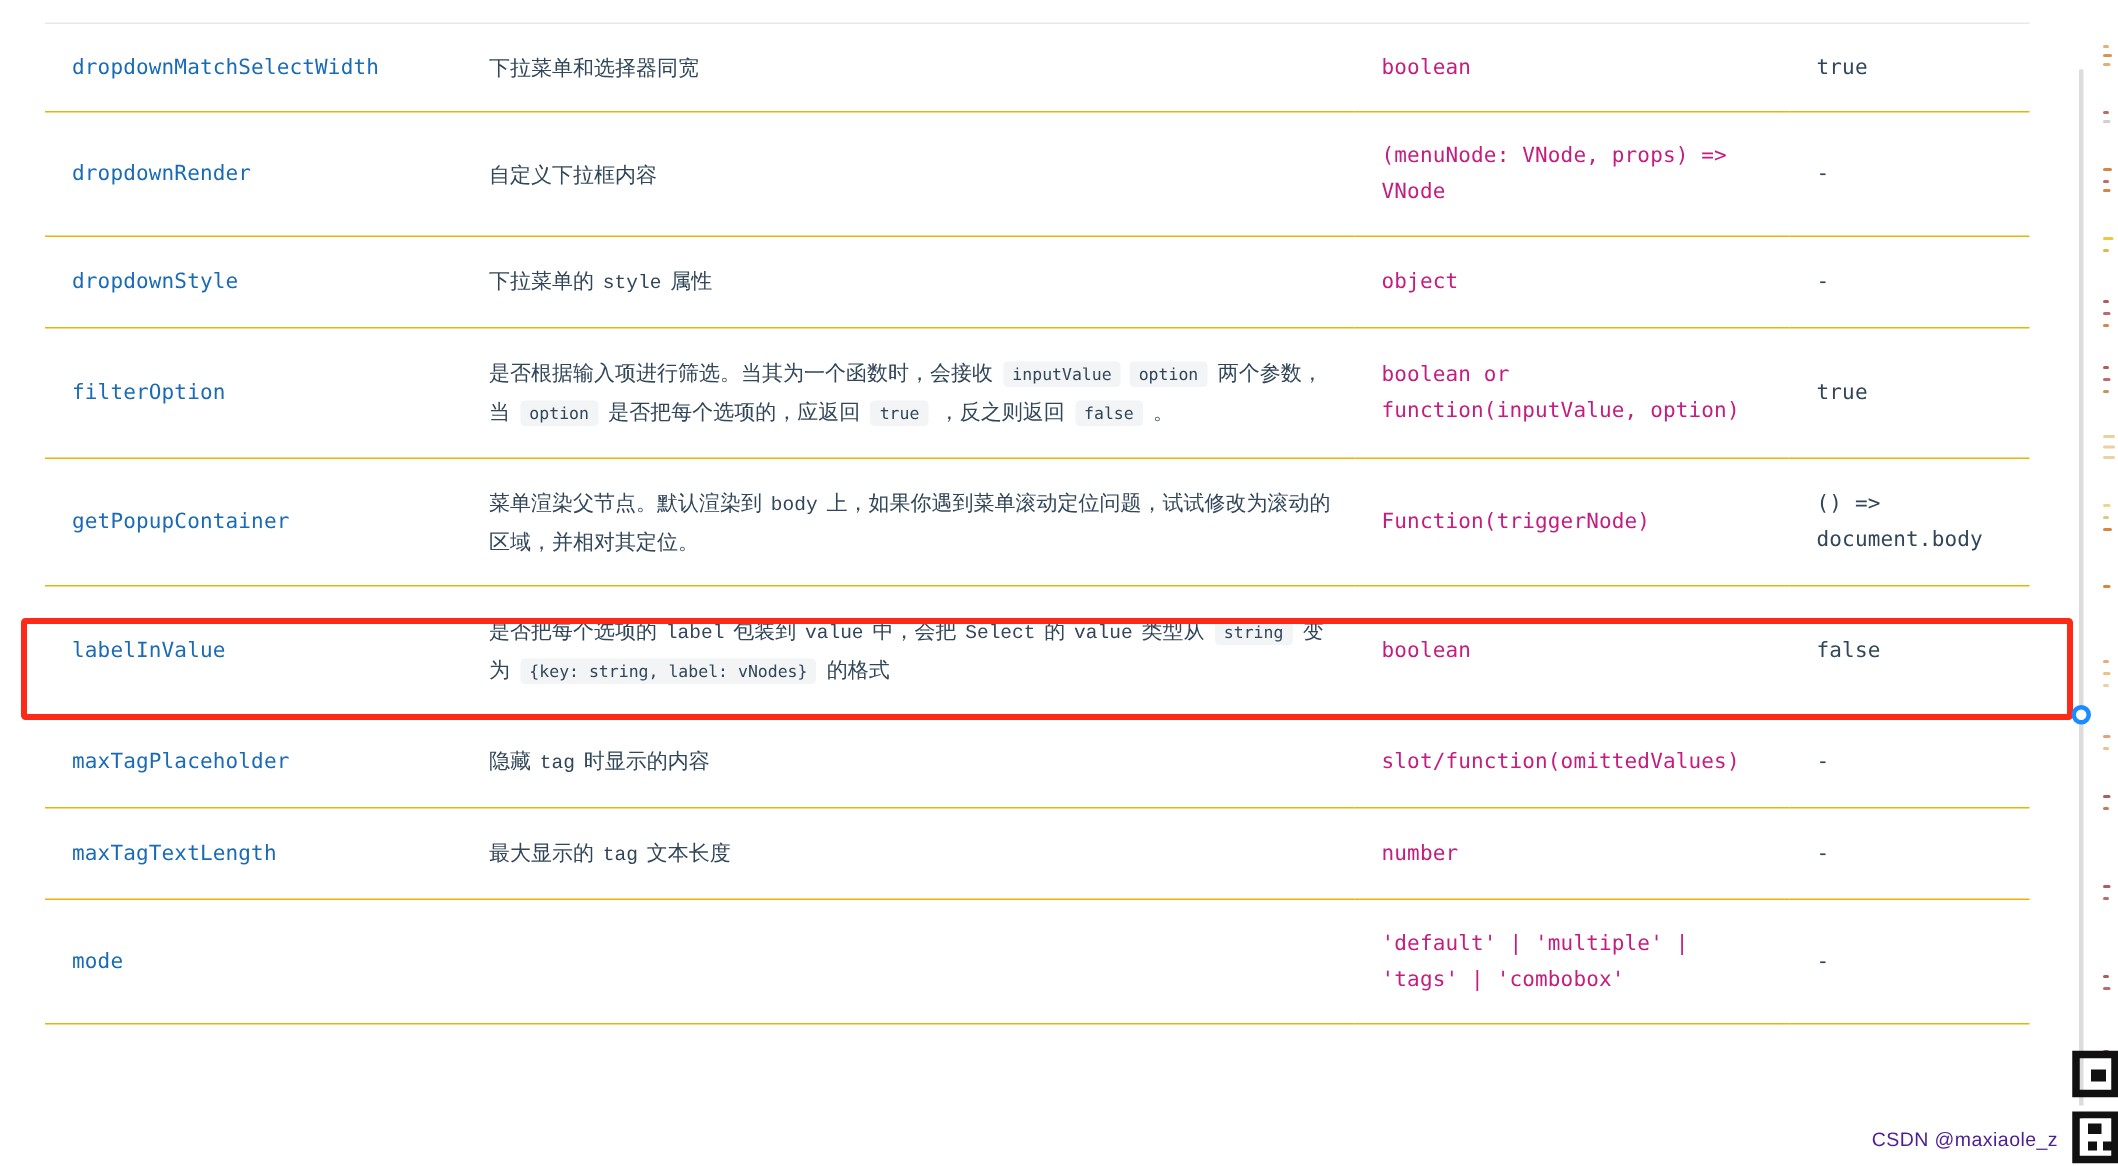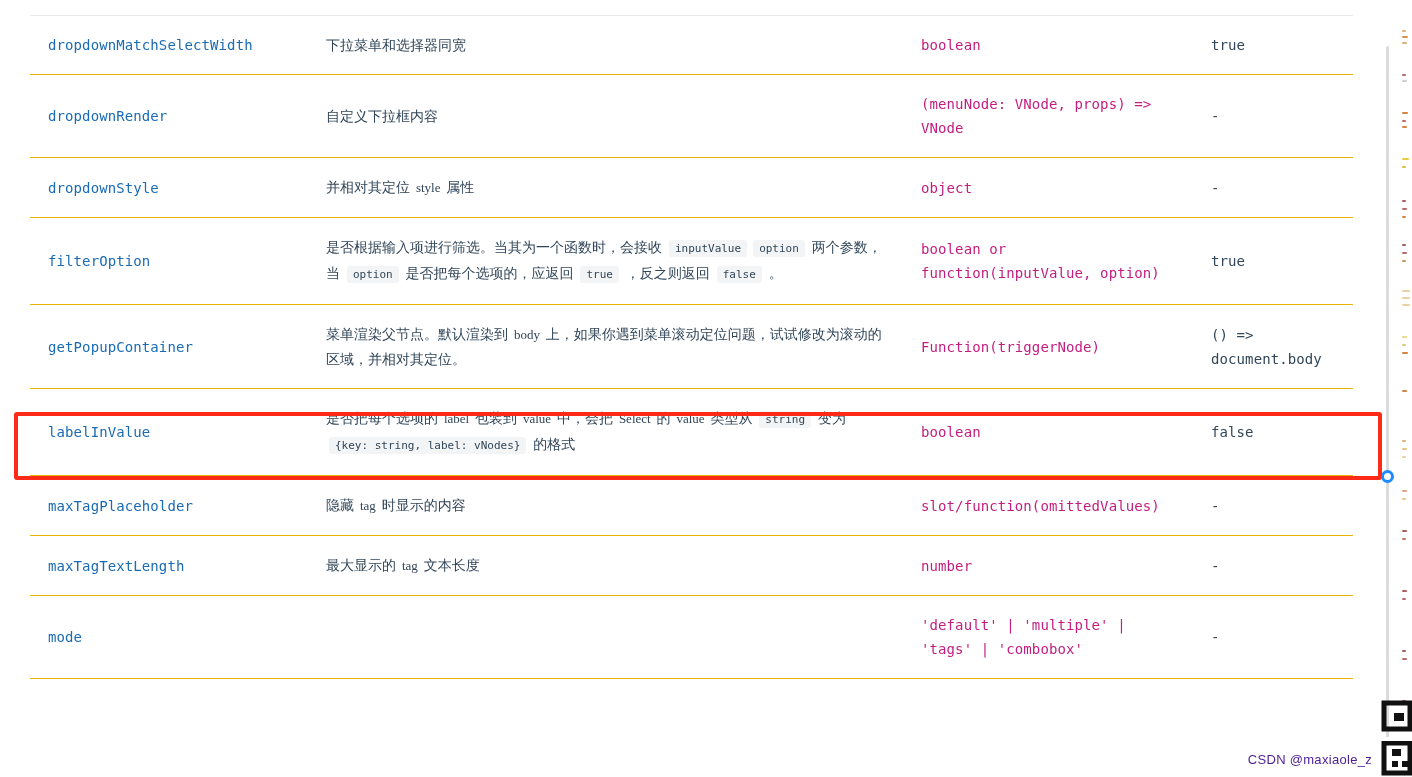--- a/index.html
+++ b/index.html
@@ -87,21 +87,21 @@
     background: #f2f4f5;
     border-radius: 3px;
     padding: 2px 6px;
     margin: 0 3px;
     font-size: 11px;
     color: #314659;
     white-space: nowrap;
   }
   
   code.mono {
-    font-family: Liberation Serif, serif;
+    font-family: Liberation Mono, monospace;
     font-size: 13px;
     color: #314659;
     padding: 0 2px;
   }
 
   
   .red-highlight {
     position: absolute;
     left: 14px;
     top: 412px;
@@ -197,21 +197,21 @@
           <td class="cell-def">true</td>
         </tr>
         <tr>
           <td class="cell-prop">dropdownRender</td>
           <td class="cell-desc"><span>自定义下拉框内容</span></td>
           <td class="cell-type">(menuNode: VNode, props) =&gt; VNode</td>
           <td class="cell-def">-</td>
         </tr>
         <tr>
           <td class="cell-prop">dropdownStyle</td>
-          <td class="cell-desc"><span>并相对其定位 </span><code class="mono">style</code><span> 属性</span></td>
+          <td class="cell-desc"><span>下拉菜单的 </span><code class="mono">style</code><span> 属性</span></td>
           <td class="cell-type">object</td>
           <td class="cell-def">-</td>
         </tr>
         <tr>
           <td class="cell-prop">filterOption</td>
           <td class="cell-desc"><span>是否根据输入项进行筛选。当其为一个函数时，会接收 </span><code class="chip">inputValue</code><code class="chip">option</code><span> 两个参数，当 </span><code class="chip">option</code><span> 是否把每个选项的，应返回 </span><code class="chip">true</code><span> ，反之则返回 </span><code class="chip">false</code><span> 。</span></td>
           <td class="cell-type">boolean or function(inputValue, option)</td>
           <td class="cell-def">true</td>
         </tr>
         <tr>

